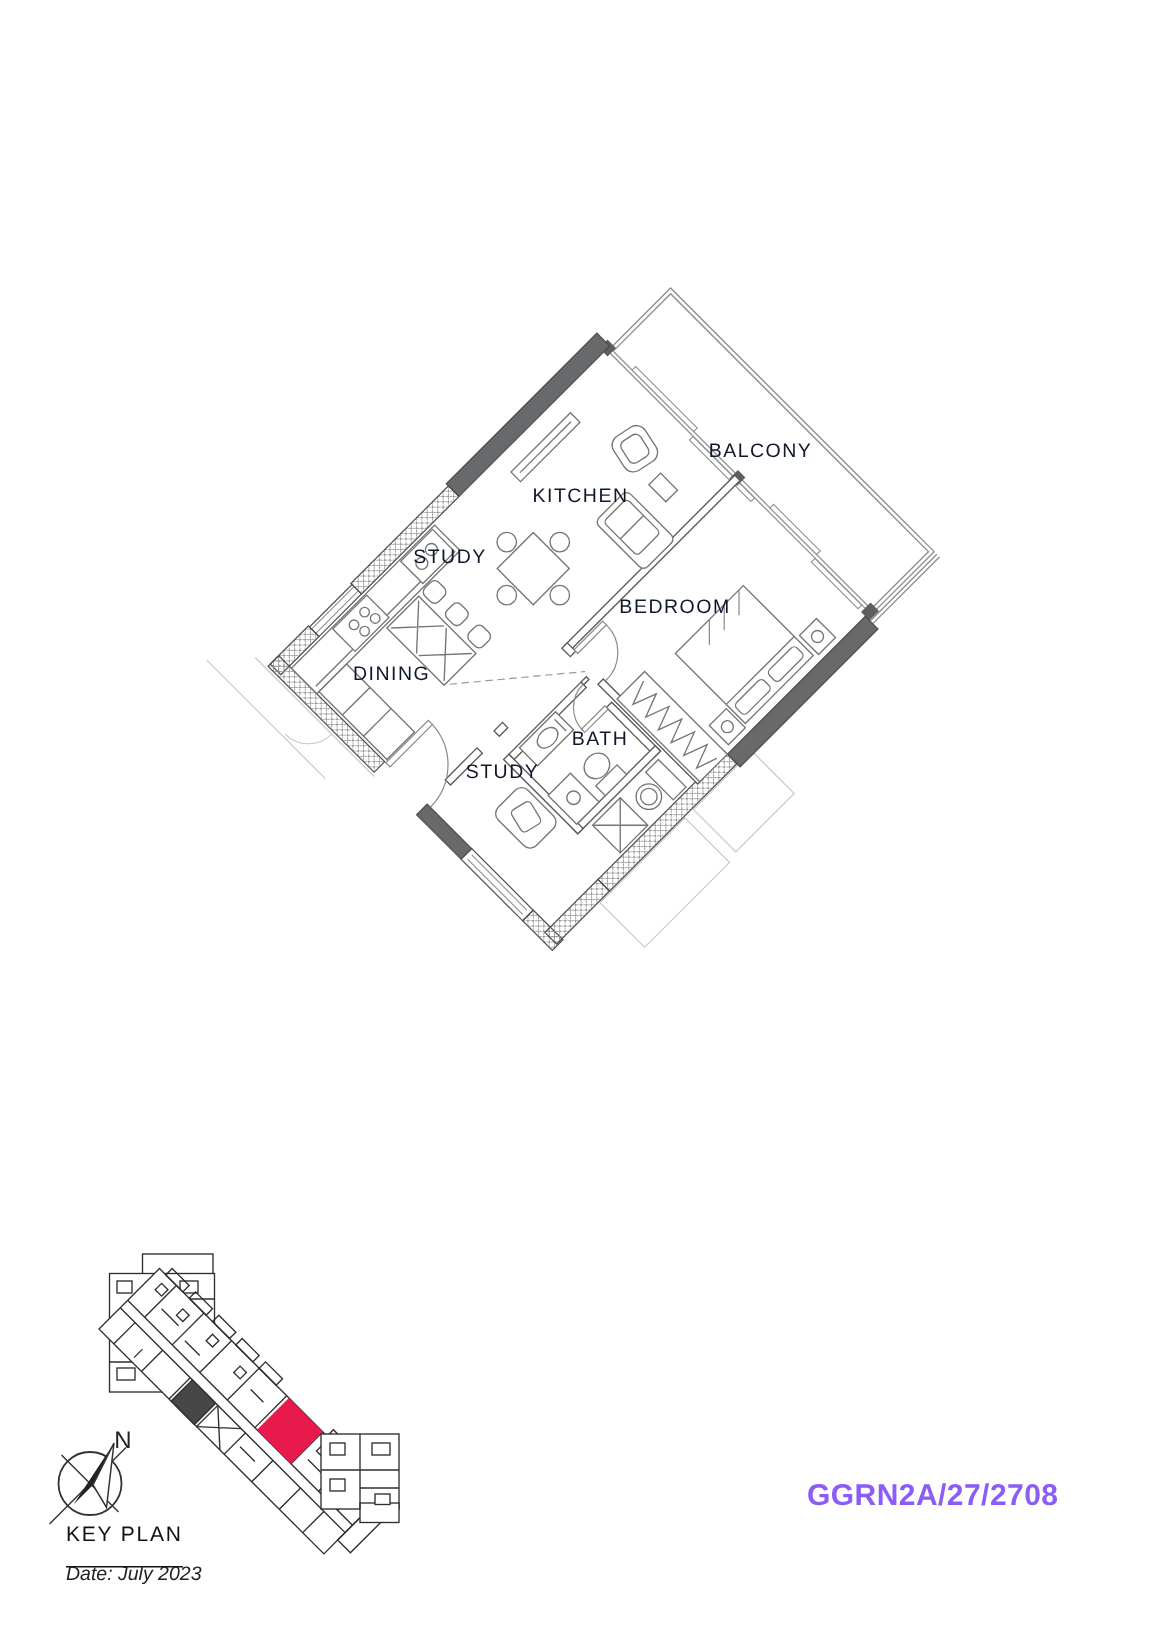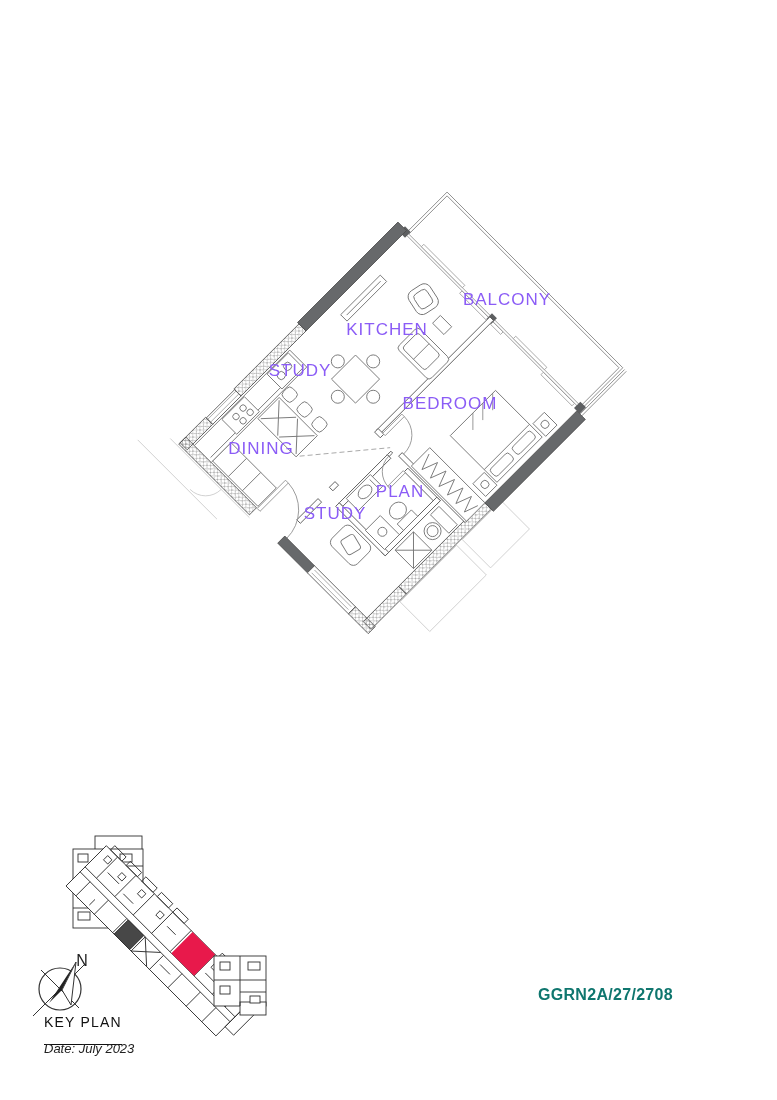--- a/index.html
+++ b/index.html
@@ -1,22 +1,22 @@
 <!DOCTYPE html>
 <html><head>
 <meta charset="utf-8">
 <style>
   html,body{margin:0;padding:0;background:#fff;}
   .page{position:relative;width:777px;height:1100px;background:#ffffff;overflow:hidden;
         font-family:"Liberation Sans", sans-serif;color:#1a1a1a;}
   .plan-svg{position:absolute;left:0;top:0;}
-  .rl{position:absolute;transform:translate(-50%,-50%);font-size:17px;letter-spacing:1px;
-      color:#8b5cf6;white-space:nowrap;}
-  .unit-code{position:absolute;left:538px;top:986px;width:160px;font-size:16px;font-weight:bold;
-      letter-spacing:.3px;color:#0f766e;}
+  .rl{position:absolute;transform:translate(-50%,-50%);font-size:13px;letter-spacing:1px;
+      color:#0f172a;white-space:nowrap;}
+  .unit-code{position:absolute;left:538px;top:986px;width:160px;font-size:20px;font-weight:bold;
+      letter-spacing:.3px;color:#8b5cf6;}
   .keyplan-title{position:absolute;left:44px;top:1014px;font-size:14px;letter-spacing:1.2px;
       color:#111;border-bottom:1.4px solid #111;padding-bottom:14px;display:inline-block;}
   .keyplan-date{position:absolute;left:44px;top:1041px;font-size:13px;font-style:italic;color:#222;}
   .north-label{position:absolute;left:82px;top:961px;transform:translate(-50%,-50%);
       font-size:16px;color:#222;}
 </style>
 </head>
 <body>
 
 <div class="page">
@@ -243,21 +243,21 @@
     <polygon points="76,962 49,1003 62,990" fill="#222"></polygon>
     <polygon points="76,962 62,990 71,1005" fill="#fff" stroke="#333" stroke-width="1"></polygon>
   </g>
 </svg>
 
 <span class="rl" style="left:507px;top:300px">BALCONY</span>
 <span class="rl" style="left:387px;top:330px">KITCHEN</span>
 <span class="rl" style="left:300px;top:371px">STUDY</span>
 <span class="rl" style="left:450px;top:404px">BEDROOM</span>
 <span class="rl" style="left:261px;top:449px">DINING</span>
-<span class="rl" style="left:400px;top:492px">PLAN</span>
+<span class="rl" style="left:400px;top:492px">BATH</span>
 <span class="rl" style="left:335px;top:514px">STUDY</span>
 
 <span class="north-label">N</span>
 <span class="keyplan-title">KEY PLAN</span>
 <span class="keyplan-date">Date: July 2023</span>
 
 <span class="unit-code">GGRN2A/27/2708</span>
 
 </div>
 

